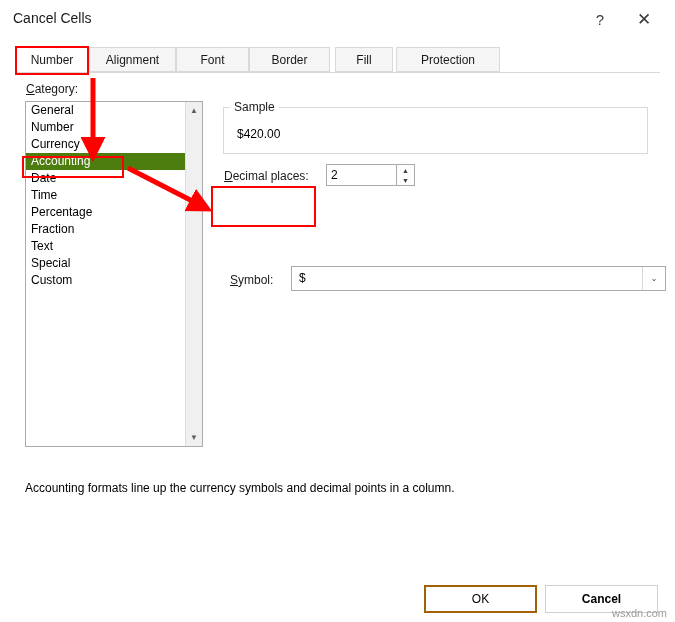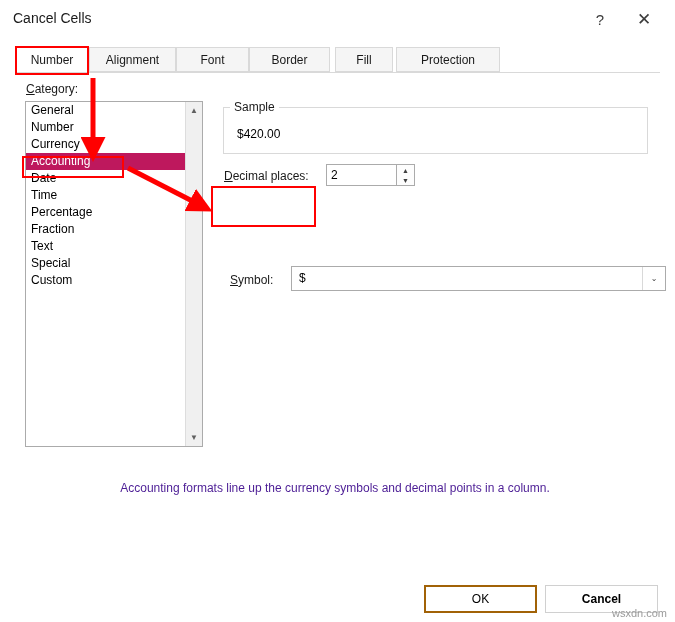--- a/index.html
+++ b/index.html
@@ -110,21 +110,21 @@
   .list-item {
     height: 17px;
     line-height: 17px;
     padding-left: 5px;
     font-size: 12px;
     color: #000000;
     white-space: nowrap;
     cursor: default;
   }
   .list-item.selected {
-    background: #be185d;
+    background: #4d7c0f;
     color: #ffffff;
     width: 159px;
   }
   .scrollbar {
     position: absolute;
     right: 0; top: 0;
     width: 17px; height: 344px;
     background: #f0f0f0;
     border-left: 1px solid #ddd;
     box-sizing: border-box;
@@ -237,23 +237,22 @@
     color: #404040;
     background: #ffffff;
   }
 
   
   .desc {
     position: absolute;
     left: 10px; top: 407px;
     width: 620px;
     font-size: 12px;
-    color: #4c1d95;
+    color: #000000;
     line-height: 16px;
-    text-align: center;
   }
 
   
   .btn {
     position: absolute;
     height: 28px;
     box-sizing: border-box;
     display: flex;
     align-items: center;
     justify-content: center;

